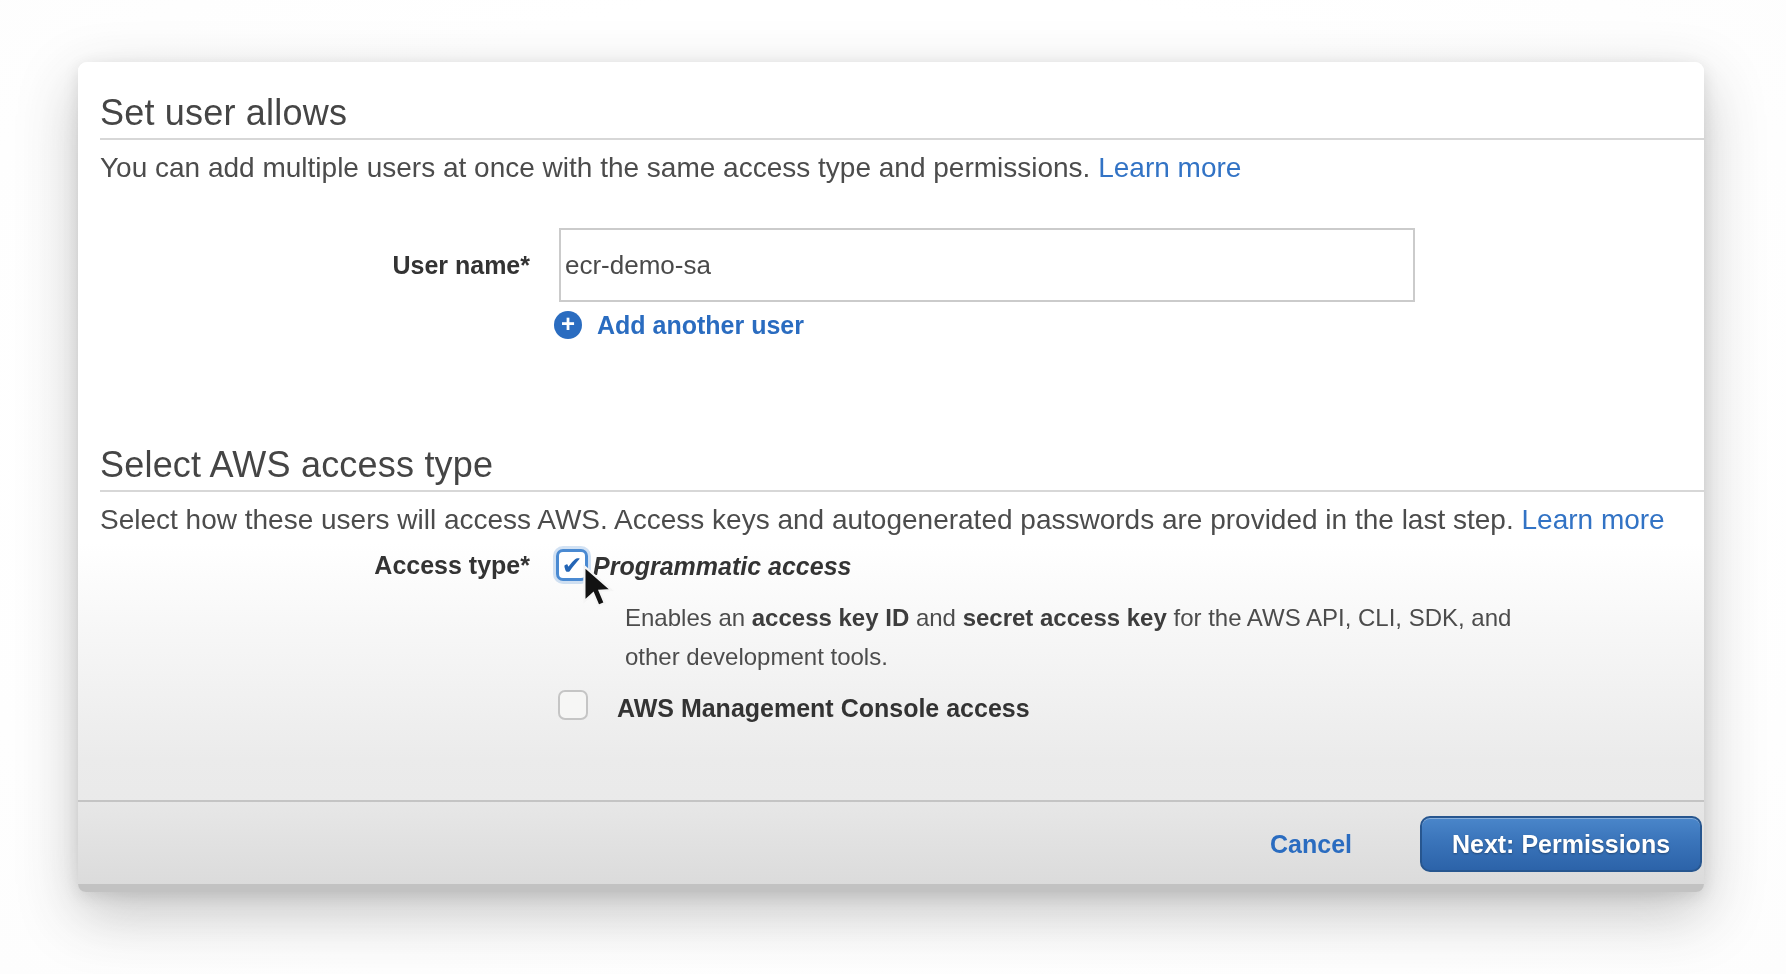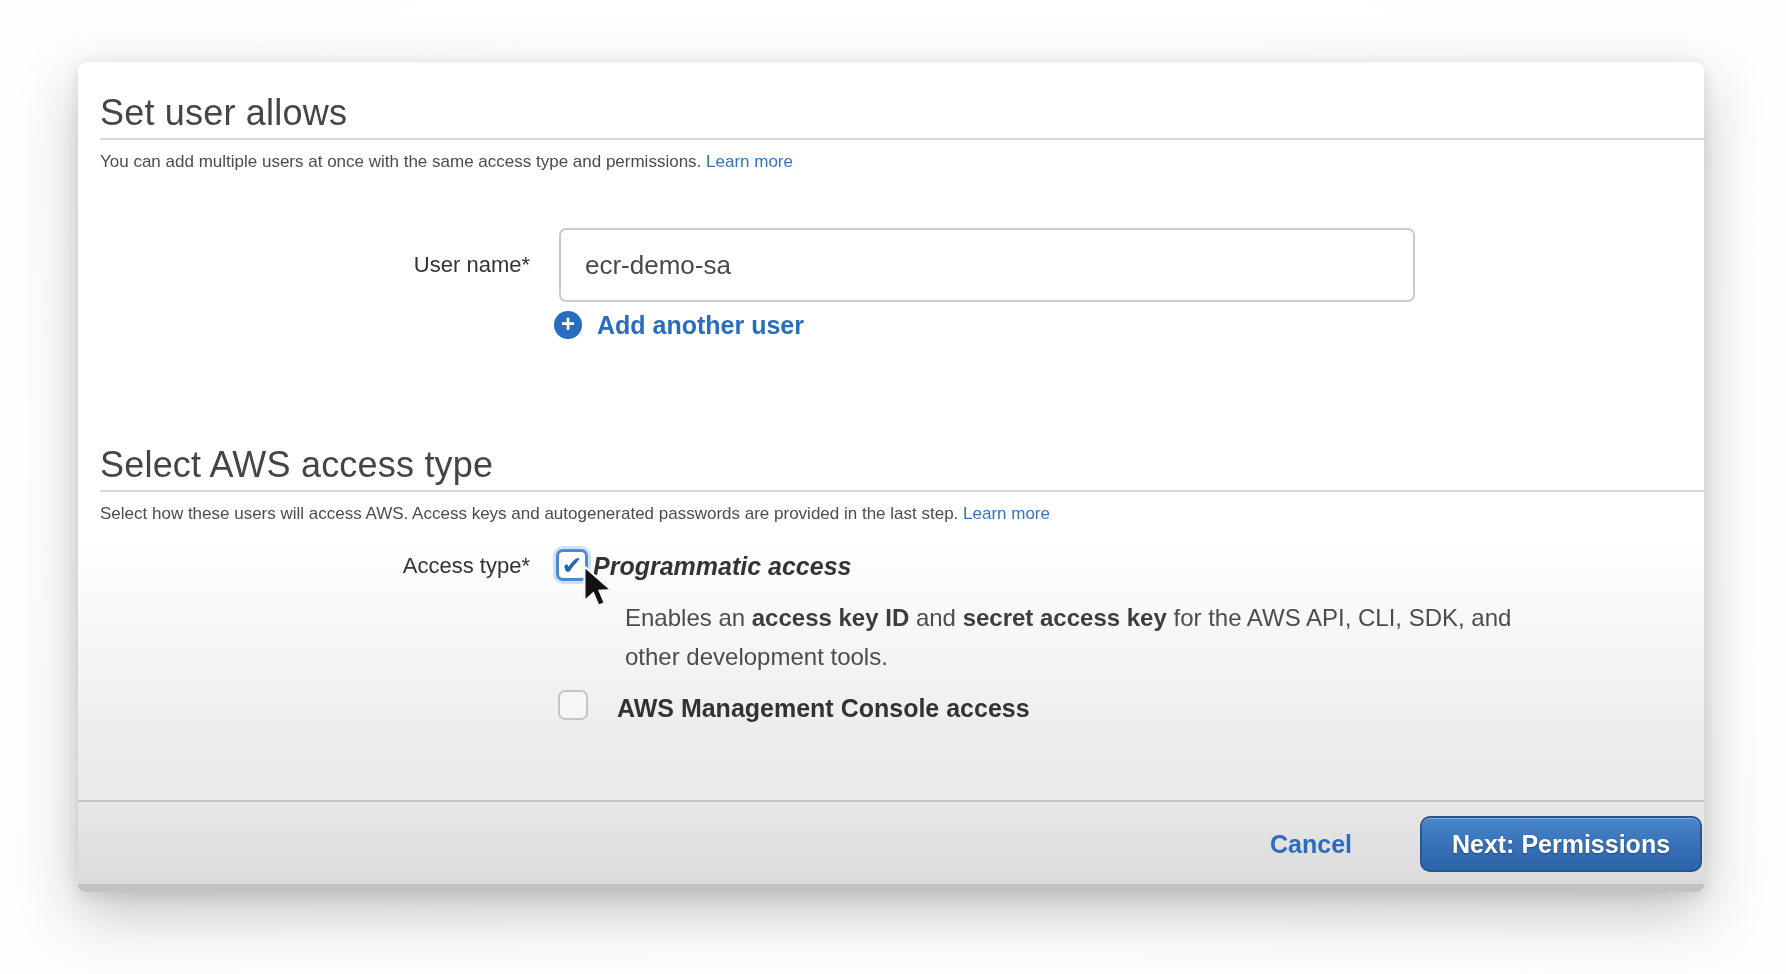--- a/index.html
+++ b/index.html
@@ -25,31 +25,31 @@
     border-radius:9px;
     box-shadow:0 22px 60px rgba(50,50,50,0.28),0 4px 16px rgba(0,0,0,0.10);
   }
   .abs{position:absolute;}
   h1.sec-title{
     font-size:36px;font-weight:400;color:var(--text-heading);
     letter-spacing:0.2px;white-space:nowrap;
   }
   .divider{height:2px;background:#d7d7d7;left:22px;right:0;}
   .para{
-    font-size:17px;color:var(--text-body);white-space:nowrap;
+    font-size:28px;color:var(--text-body);white-space:nowrap;
   }
   .link{color:var(--link-blue);text-decoration:none;cursor:pointer;}
   .form-label{
-    font-size:22px;font-weight:normal;color:var(--text-bold);
+    font-size:25px;font-weight:bold;color:var(--text-bold);
     display:flex;align-items:center;justify-content:flex-end;
     white-space:nowrap;
   }
   .text-input{
-    border:2px solid #cbcbcb;border-radius:7px;background:#ffffff;
-    font-size:26px;color:#4a4a4a;padding:0 24px;
+    border:2px solid #cbcbcb;border-radius:0;background:#ffffff;
+    font-size:26px;color:#4a4a4a;padding:0 4px;
     font-family:"Liberation Sans","DejaVu Sans",sans-serif;
     outline:none;
   }
   .add-row{
     display:flex;align-items:center;gap:15px;cursor:pointer;
   }
   .plus-badge{
     width:28px;height:28px;border-radius:50%;
     background:var(--accent-blue);color:#ffffff;
     display:flex;align-items:center;justify-content:center;

